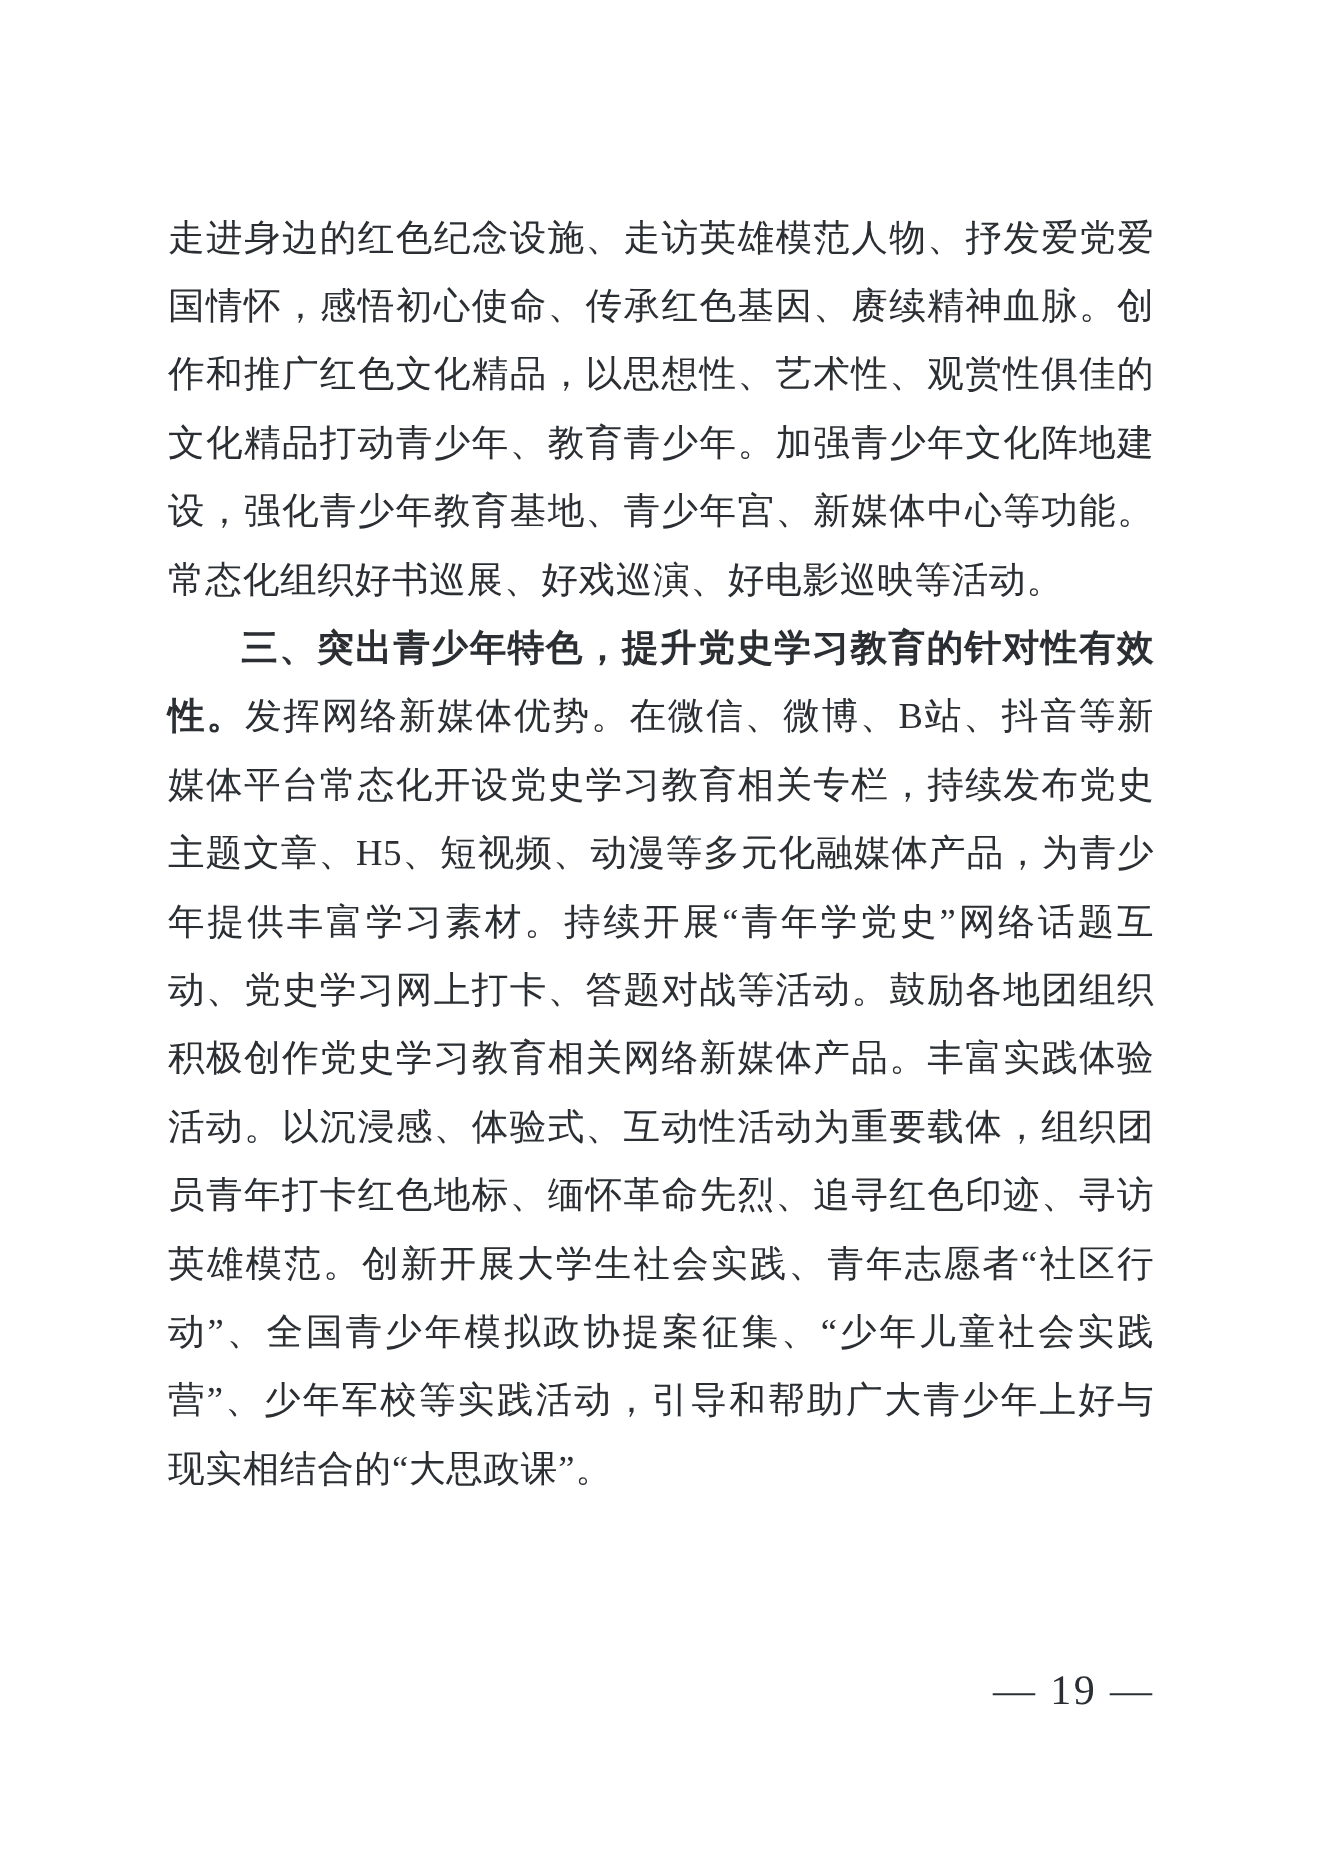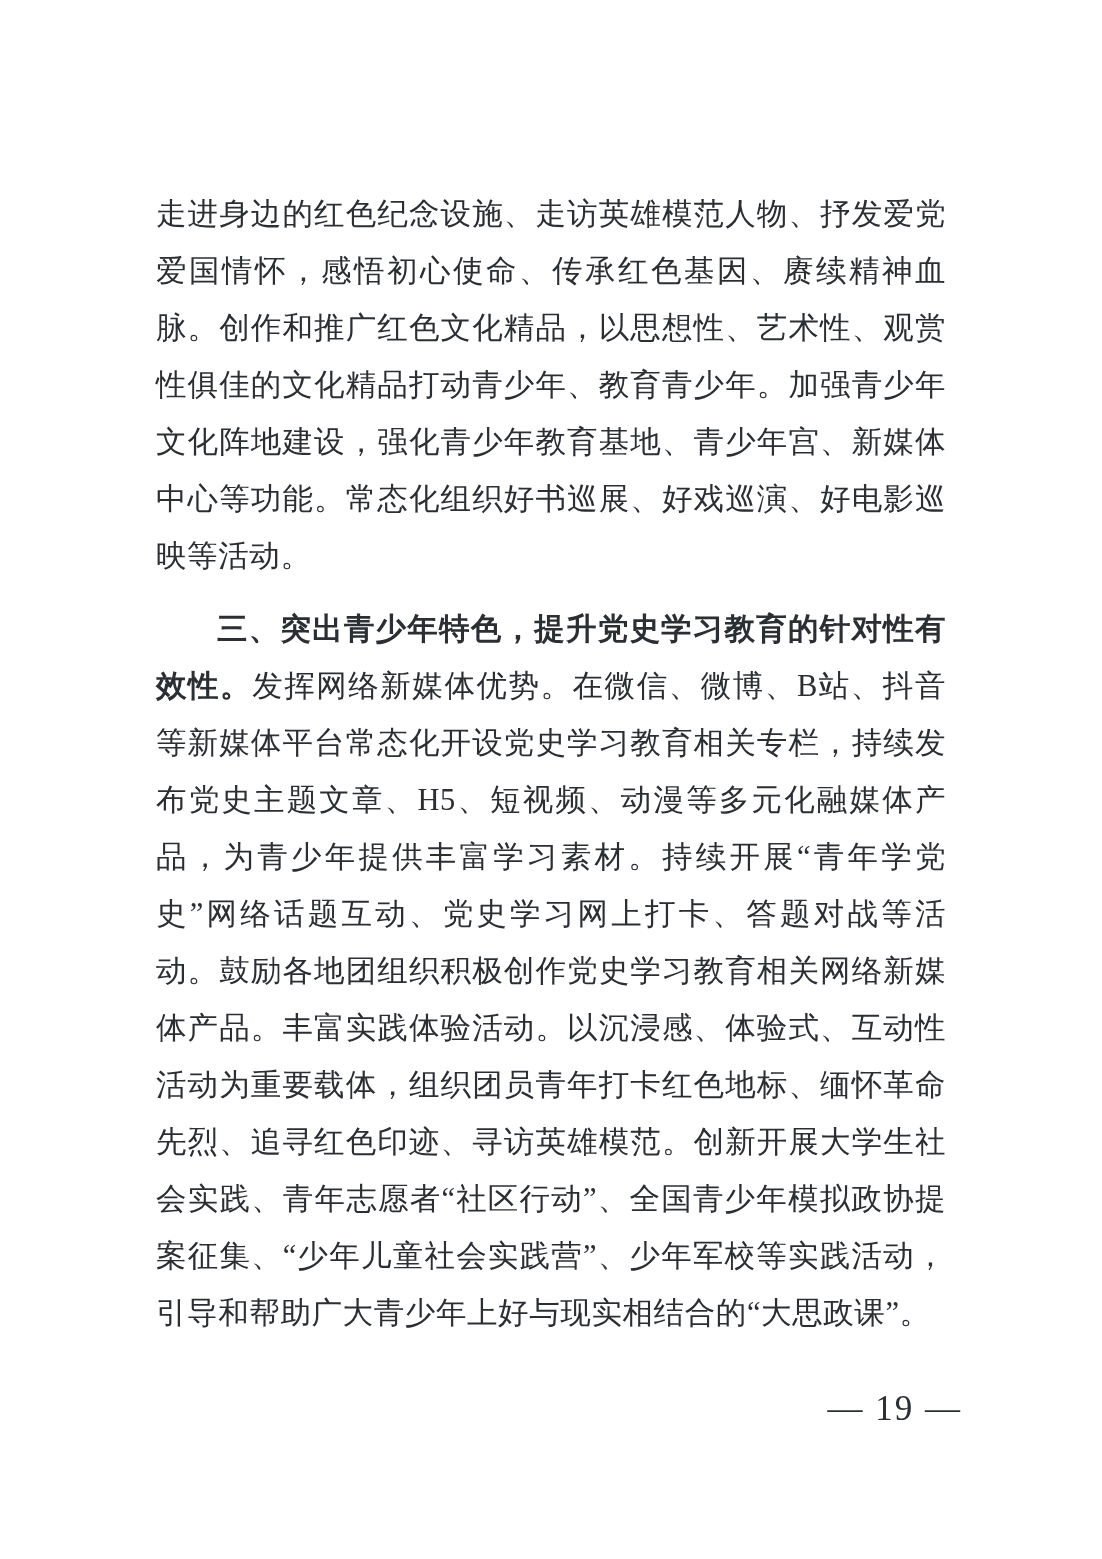--- a/index.html
+++ b/index.html
@@ -22,21 +22,21 @@
     width: 822px;
   }
   .para {
     font-family: "Liberation Serif", "DejaVu Serif", serif;
     font-size: 30.5px;
     line-height: 57px;
     color: #2b2f33;
     text-align: justify;
     text-justify: inter-ideograph;
     letter-spacing: 0.6px;
-    margin: 16px;
+    margin: 0;
   }
   .para.indent {
     text-indent: 61px;
   }
   .para .lead {
     font-weight: bold;
     color: #2b2f33;
   }
   .pagenum {
     position: absolute;

